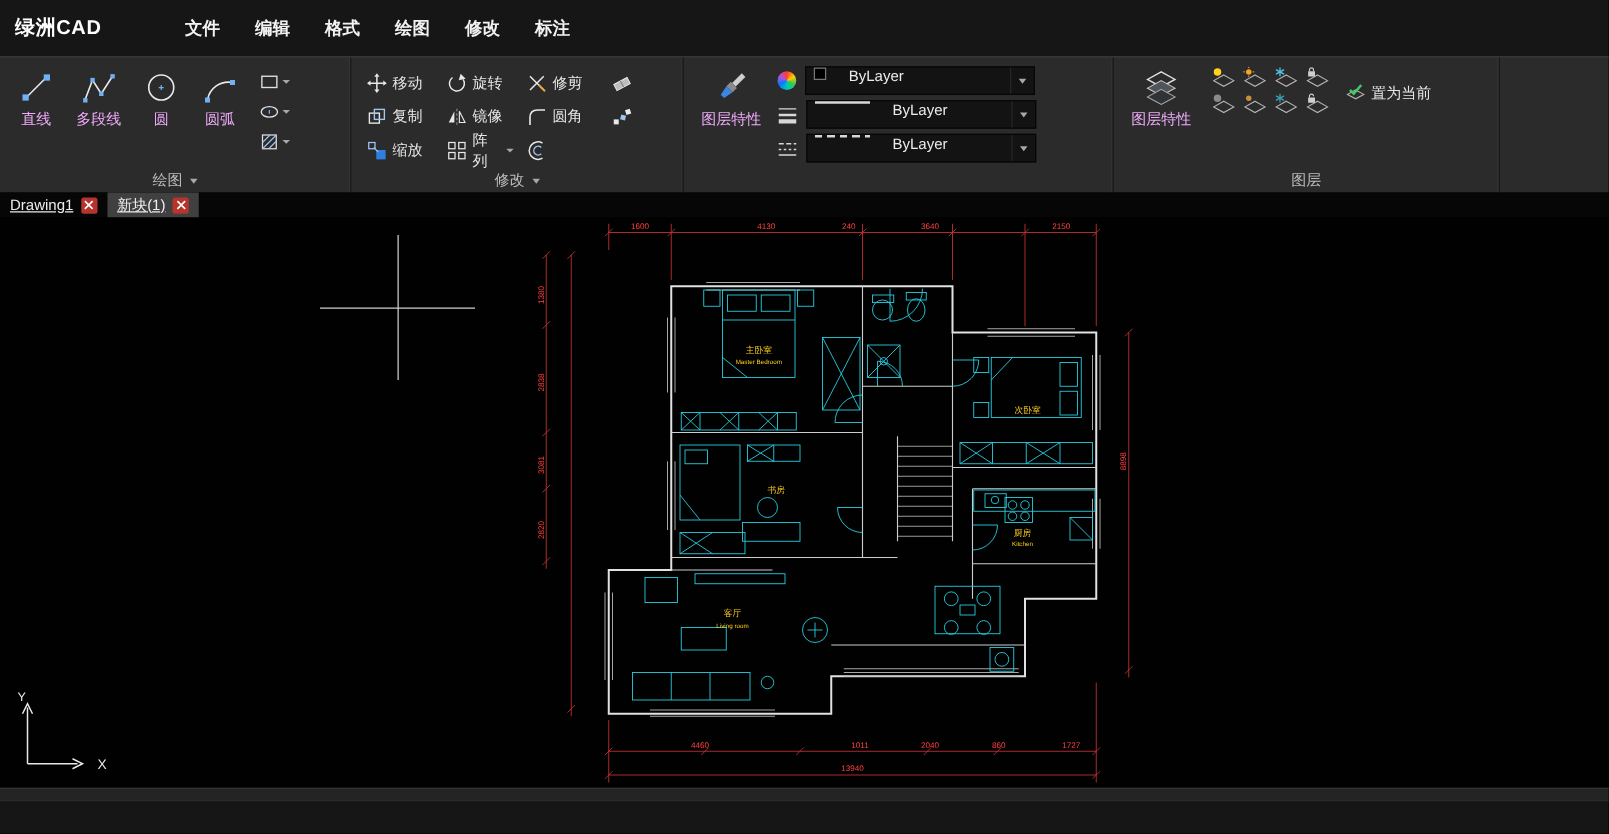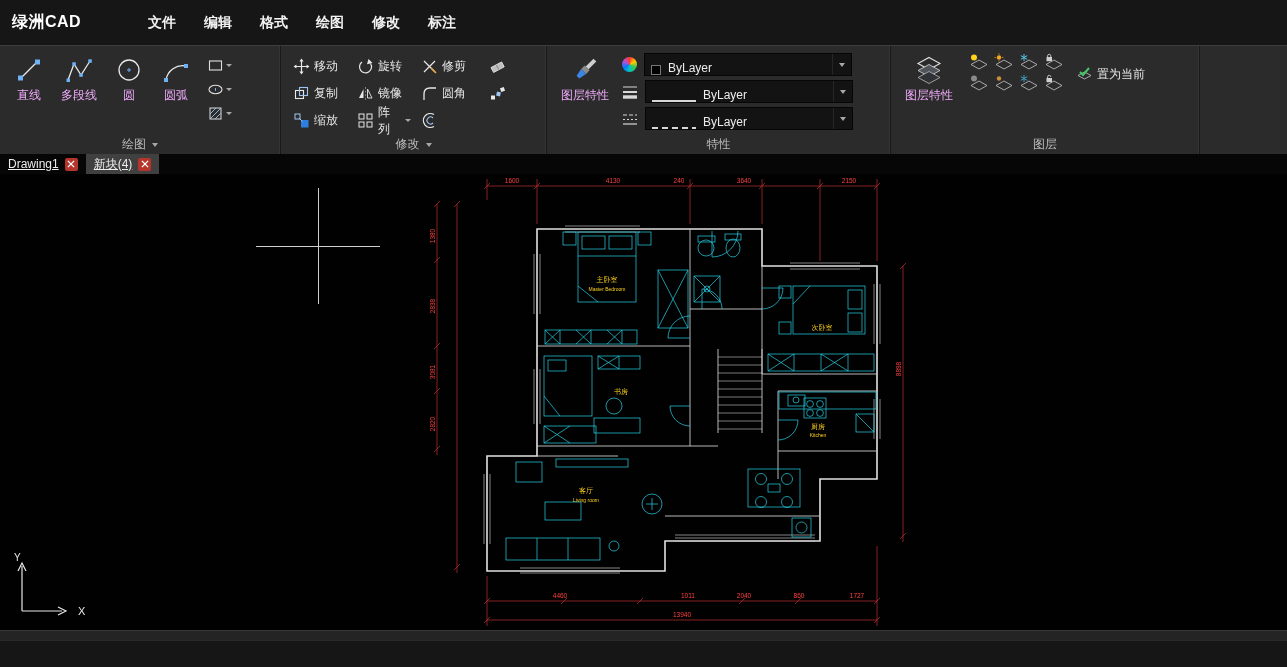--- a/index.html
+++ b/index.html
@@ -33,21 +33,21 @@
   .tool-h{display:flex;align-items:center;gap:4px;color:#e6e6e6;font-size:12px;height:25px;cursor:default;padding:0 2px;border-radius:2px;}
   .icon30{width:30px;height:30px;display:block;}
   .icon17{width:17px;height:17px;display:block;flex:none;}
   .icon16{width:16px;height:16px;display:block;flex:none;}
   .mini-col{display:flex;flex-direction:column;gap:5px;padding-top:3px;margin-left:2px;}
   .mini-btn{display:flex;align-items:center;gap:2px;padding:1px;border-radius:2px;cursor:default;}
   .modify-grid{display:grid;grid-template-columns:58px 58px 62px 24px;grid-auto-rows:27px;align-items:center;column-gap:6px;}
   .props-col{display:flex;flex-direction:column;gap:4px;}
   .prop-row{display:flex;align-items:center;gap:7px;}
   .colorwheel{width:15px;height:15px;border-radius:50%;display:block;background:conic-gradient(#ff3b30,#ffcc00,#34c759,#00c7be,#007aff,#af52de,#ff3b30);}
-  .dropdown{width:208px;height:23px;background:#131313;border:1px solid #060606;display:flex;align-items:flex-end;gap:7px;padding:0 6px;color:#ececec;font-size:12px;cursor:default;}
+  .dropdown{width:184px;height:23px;background:#131313;border:1px solid #060606;display:flex;align-items:flex-start;gap:18px;padding:0 6px;color:#ececec;font-size:12px;cursor:default;}
   .dd-caret{margin-left:auto;display:flex;align-items:center;height:100%;padding-left:6px;border-left:1px solid #262626;}
   .swatch{width:10px;height:10px;background:#000;border:1px solid #777;flex:none;}
   .linesample{width:44px;height:2px;background:#d7d7d7;flex:none;}
   .linesample.dashed{background:repeating-linear-gradient(90deg,#d7d7d7 0 6px,transparent 6px 10px);}
   .layers-right{display:flex;flex-direction:column;gap:5px;}
   .current-layer{width:218px;height:21px;background:#060606;border:1px solid #2e2e2e;color:#ededed;font-size:12px;display:flex;align-items:center;justify-content:center;cursor:default;}
   .layers-lower{display:flex;align-items:center;gap:8px;}
   .layer-icons{display:grid;grid-template-columns:repeat(4,25px);grid-auto-rows:21px;align-items:center;justify-items:center;}
   .layer-btn{display:block;border-radius:2px;cursor:default;}
   .clipped{margin-right:-28px;}
@@ -296,23 +296,20 @@
             <div class="dropdown">
               <span class="linesample dashed"></span>
               <span>ByLayer</span>
               <span class="dd-caret">
                   <span class="caret-down"></span>
                 </span>
             </div>
           </div>
         </div>
       </div>
-      <div class="panel-label">
-        <span>特性</span>
-      </div>
     </section>
 
     <section class="panel p-layers">
       <div class="panel-body">
         <div class="tool-v">
           <svg class="icon30" viewBox="0 0 30 30">
             <path d="M15,2.5 L26,8.5 L15,14.5 L4,8.5 Z" fill="none" stroke="#e0e0e0" stroke-width="1.1"></path>
             <path d="M15,9.5 L26,15.5 L15,21.5 L4,15.5 Z" fill="#50555c" stroke="#c9c9c9" stroke-width="0.9"></path>
             <path d="M15,16.5 L26,22.5 L15,28.5 L4,22.5 Z" fill="#2f3338" stroke="#a9a9a9" stroke-width="0.9"></path>
           </svg>
@@ -406,21 +403,21 @@
   <div class="tabbar">
     <div class="tab">
       <span>Drawing1</span>
       <span class="tab-close">
         <svg width="8" height="8" viewBox="0 0 9 9">
             <path d="M1,1 L8,8 M8,1 L1,8" stroke="#fff" stroke-width="1.5"></path>
           </svg>
       </span>
     </div>
     <div class="tab active">
-      <span>新块(4)</span>
+      <span>新块(1)</span>
       <span class="tab-close">
         <svg width="8" height="8" viewBox="0 0 9 9">
             <path d="M1,1 L8,8 M8,1 L1,8" stroke="#fff" stroke-width="1.5"></path>
           </svg>
       </span>
     </div>
   </div>
 
   <div class="canvas">
     <svg class="plan" viewBox="0 0 1287 456">

